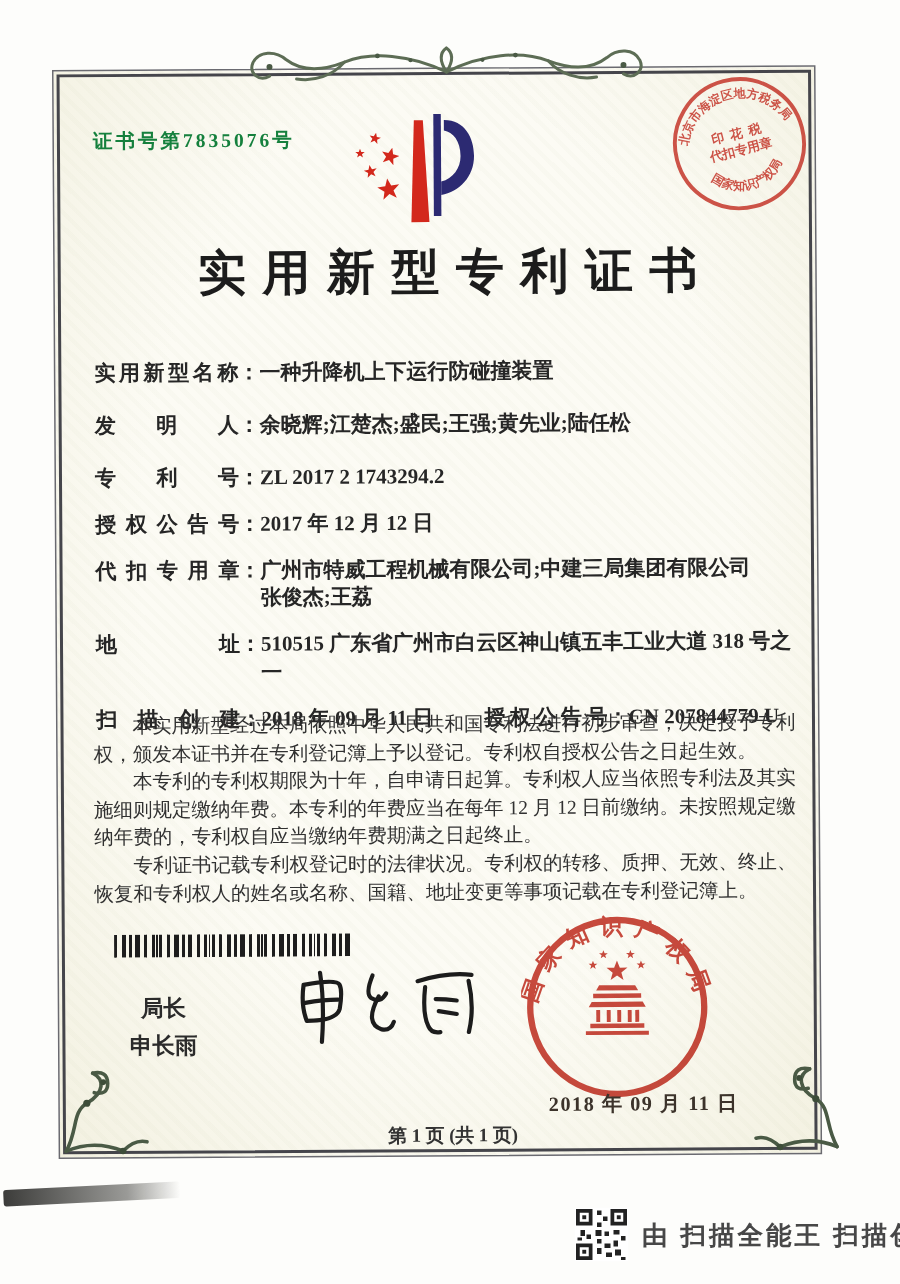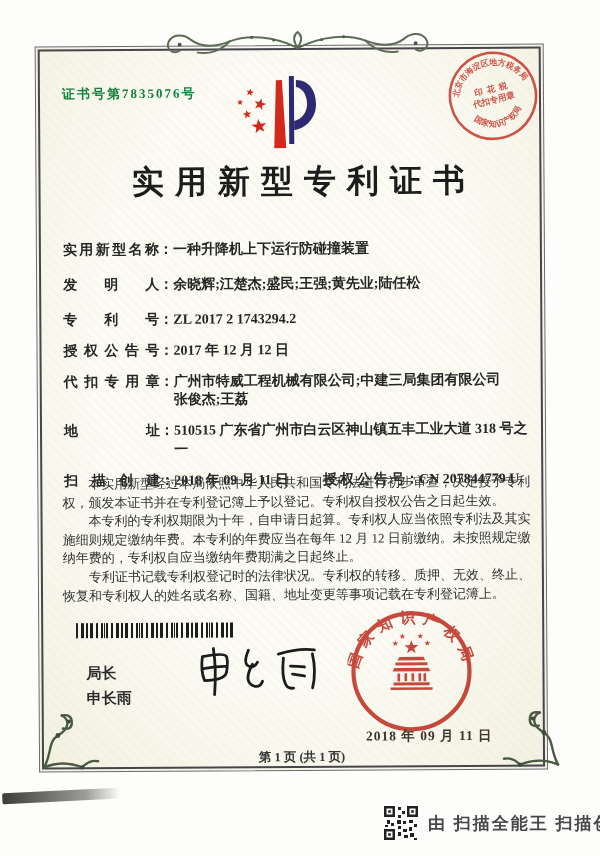--- a/index.html
+++ b/index.html
@@ -57,21 +57,21 @@
     font-size:13px;line-height:18.6px;color:#313131;font-weight:500;
   }
   .bodytext p{margin:0;text-indent:2em;}
   
   .barcode{
     position:absolute;left:75px;top:622px;width:158px;height:15px;
     background:
       repeating-linear-gradient(90deg,#1d1d1d 0 2px,rgba(0,0,0,0) 2px 5px),
       repeating-linear-gradient(90deg,#1d1d1d 0 1px,rgba(0,0,0,0) 1px 7px);
   }
-  .signer{position:absolute;left:85px;top:660px;font-size:15px;font-weight:700;color:#2b2b2b;line-height:25px;}
+  .signer{position:absolute;left:85px;top:660px;font-size:15px;font-weight:700;color:#2b2b2b;line-height:25px;text-align:center;}
   .signature{position:absolute;left:185px;top:640px;width:140px;height:66px;}
   
   .seal-big{position:absolute;left:346px;top:608px;width:128px;height:128px;opacity:0.9;mix-blend-mode:multiply;}
   .seal-date{
     position:absolute;left:364px;top:728px;font-size:13.5px;font-weight:700;
     color:#3c332b;letter-spacing:1px;z-index:5;
   }
   .tax-stamp{position:absolute;left:448px;top:50px;width:94px;height:94px;transform:rotate(-14deg);opacity:0.85;}
   
   .page-no{position:absolute;left:0;top:749px;width:600px;text-align:center;font-size:12.5px;font-weight:600;color:#333;}

